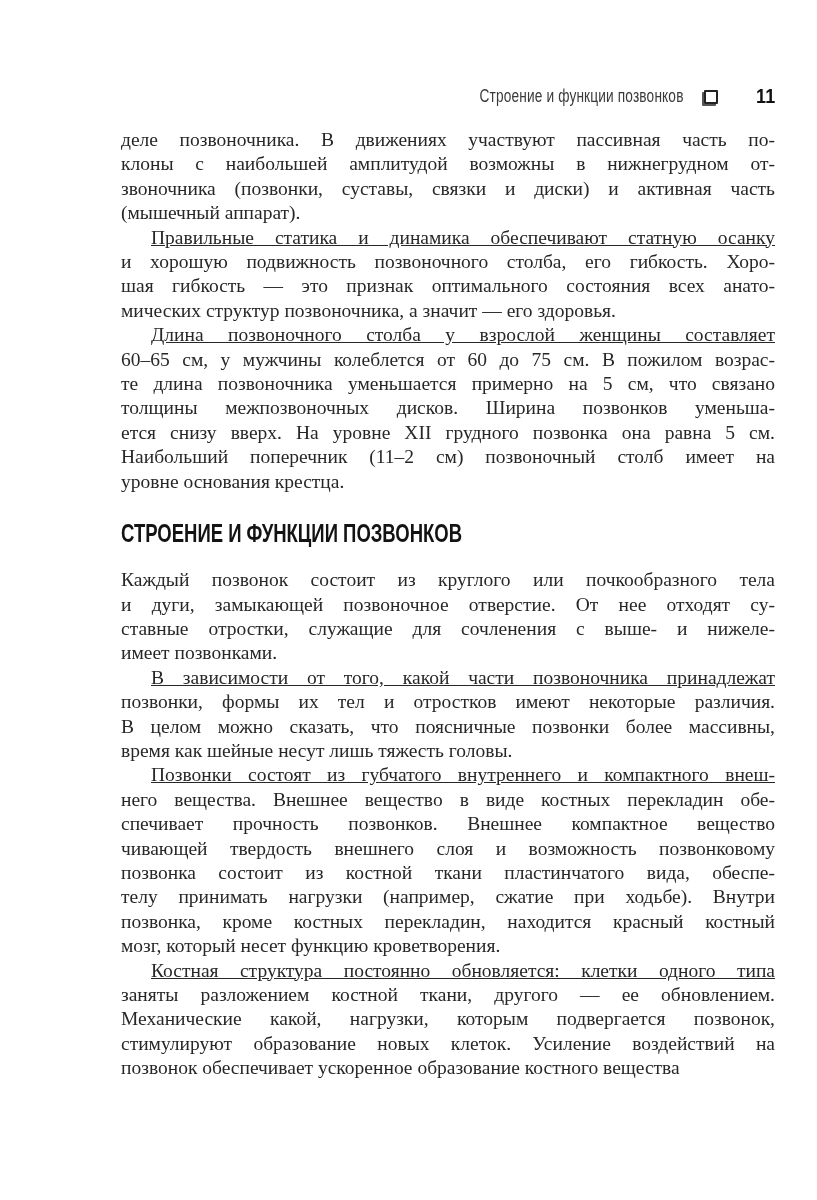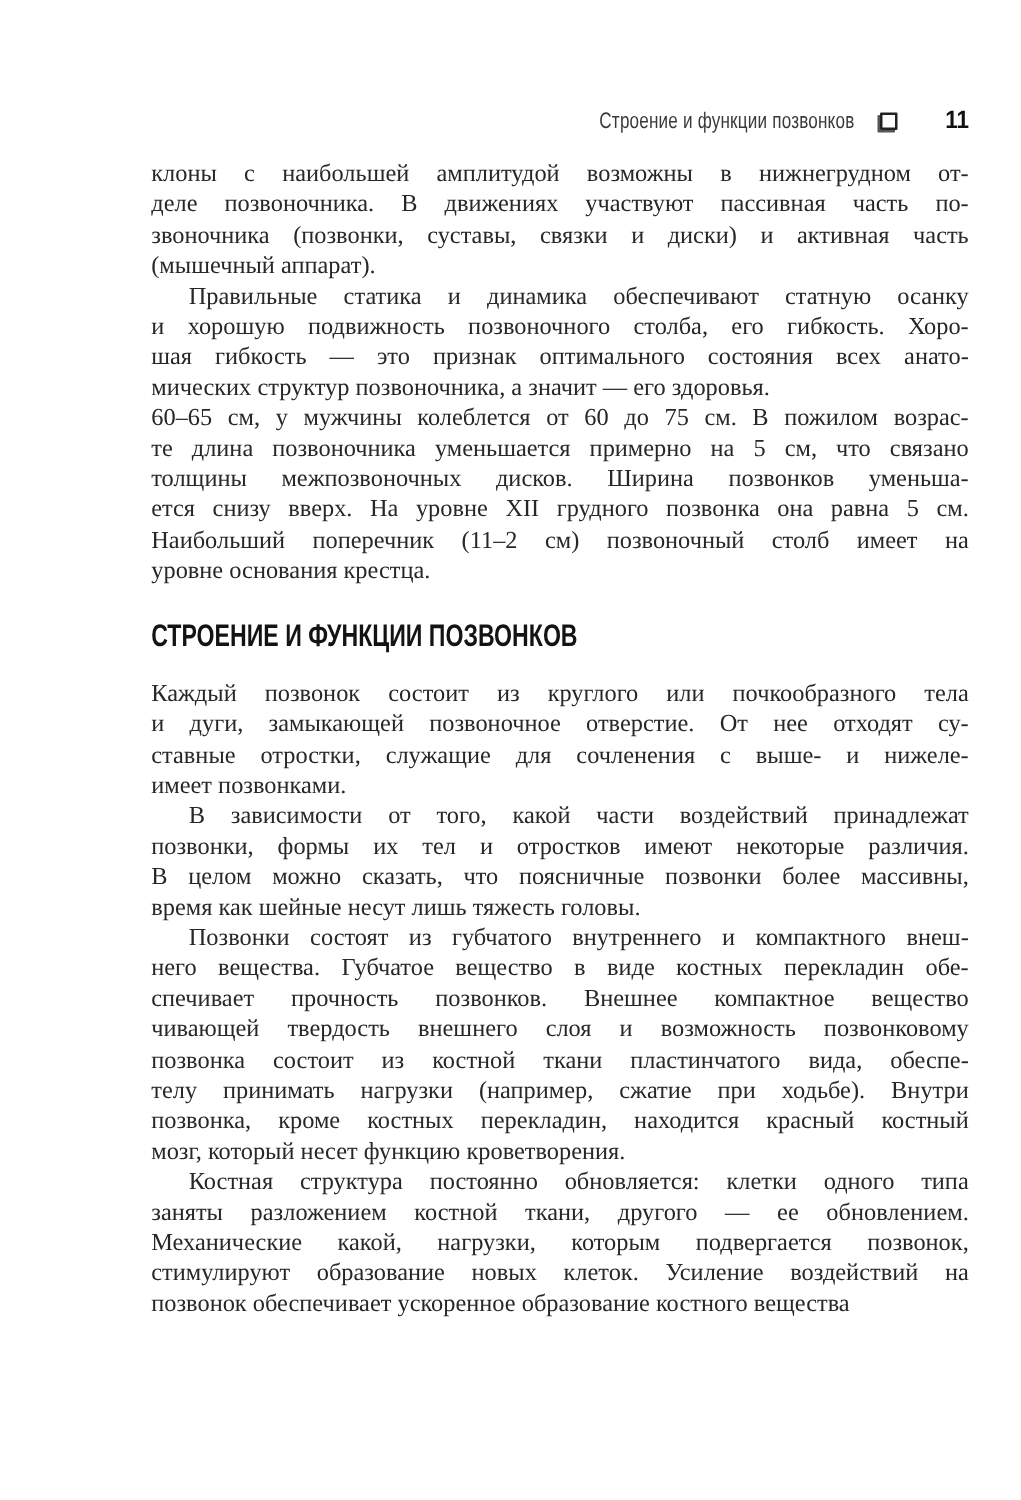--- a/index.html
+++ b/index.html
@@ -68,20 +68,21 @@
     font-size: 19.5px;
     line-height: 24.4px;
     text-align: justify;
     text-align-last: justify;
   }
   .line.last {
     text-align-last: left;
   }
   .line.first-indent {
     text-indent: 30px;
+    text-decoration: underline;
   }
   .heading {
     font-family: "Liberation Sans", sans-serif;
     font-weight: bold;
     font-size: 25px;
     line-height: 28px;
     color: #131313;
     margin: 25px 0 21px 0;
     transform: scaleX(0.74);
     transform-origin: left center;
@@ -93,55 +94,56 @@
 <body>
 
 <div class="page">
   <div class="header">
     <span class="header-title">Строение и функции позвонков</span>
     <span class="header-square"></span>
     <span class="header-page">11</span>
   </div>
   <div class="body-text">
       <div class="paragraph">
+        <div class="line">деле позвоночника. В движениях участвуют пассивная часть по-</div>
         <div class="line">клоны с наибольшей амплитудой возможны в нижнегрудном от-</div>
-        <div class="line">деле позвоночника. В движениях участвуют пассивная часть по-</div>
         <div class="line">звоночника (позвонки, суставы, связки и диски) и активная часть</div>
         <div class="line last">(мышечный аппарат).</div>
       </div>
       <div class="paragraph">
         <div class="line first-indent">Правильные статика и динамика обеспечивают статную осанку</div>
         <div class="line">и хорошую подвижность позвоночного столба, его гибкость. Хоро-</div>
         <div class="line">шая гибкость — это признак оптимального состояния всех анато-</div>
         <div class="line last">мических структур позвоночника, а значит — его здоровья.</div>
       </div>
       <div class="paragraph">
+        <div class="line first-indent">Длина позвоночного столба у взрослой женщины составляет</div>
         <div class="line">60–65 см, у мужчины колеблется от 60 до 75 см. В пожилом возрас-</div>
         <div class="line">те длина позвоночника уменьшается примерно на 5 см, что связано</div>
         <div class="line">толщины межпозвоночных дисков. Ширина позвонков уменьша-</div>
         <div class="line">ется снизу вверх. На уровне XII грудного позвонка она равна 5 см.</div>
         <div class="line">Наибольший поперечник (11–2 см) позвоночный столб имеет на</div>
         <div class="line last">уровне основания крестца.</div>
       </div>
       <div class="heading">СТРОЕНИЕ И ФУНКЦИИ ПОЗВОНКОВ</div>
       <div class="paragraph">
         <div class="line">Каждый позвонок состоит из круглого или почкообразного тела</div>
         <div class="line">и дуги, замыкающей позвоночное отверстие. От нее отходят су-</div>
         <div class="line">ставные отростки, служащие для сочленения с выше- и нижеле-</div>
         <div class="line last">имеет позвонками.</div>
       </div>
       <div class="paragraph">
-        <div class="line first-indent">В зависимости от того, какой части воздействий принадлежат</div>
+        <div class="line first-indent">В зависимости от того, какой части позвоночника принадлежат</div>
         <div class="line">позвонки, формы их тел и отростков имеют некоторые различия.</div>
         <div class="line">В целом можно сказать, что поясничные позвонки более массивны,</div>
         <div class="line last">время как шейные несут лишь тяжесть головы.</div>
       </div>
       <div class="paragraph">
         <div class="line first-indent">Позвонки состоят из губчатого внутреннего и компактного внеш-</div>
-        <div class="line">него вещества. Губчатое вещество в виде костных перекладин обе-</div>
+        <div class="line">него вещества. Внешнее вещество в виде костных перекладин обе-</div>
         <div class="line">спечивает прочность позвонков. Внешнее компактное вещество</div>
         <div class="line">чивающей твердость внешнего слоя и возможность позвонковому</div>
         <div class="line">позвонка состоит из костной ткани пластинчатого вида, обеспе-</div>
         <div class="line">телу принимать нагрузки (например, сжатие при ходьбе). Внутри</div>
         <div class="line">позвонка, кроме костных перекладин, находится красный костный</div>
         <div class="line last">мозг, который несет функцию кроветворения.</div>
       </div>
       <div class="paragraph">
         <div class="line first-indent">Костная структура постоянно обновляется: клетки одного типа</div>
         <div class="line">заняты разложением костной ткани, другого — ее обновлением.</div>

